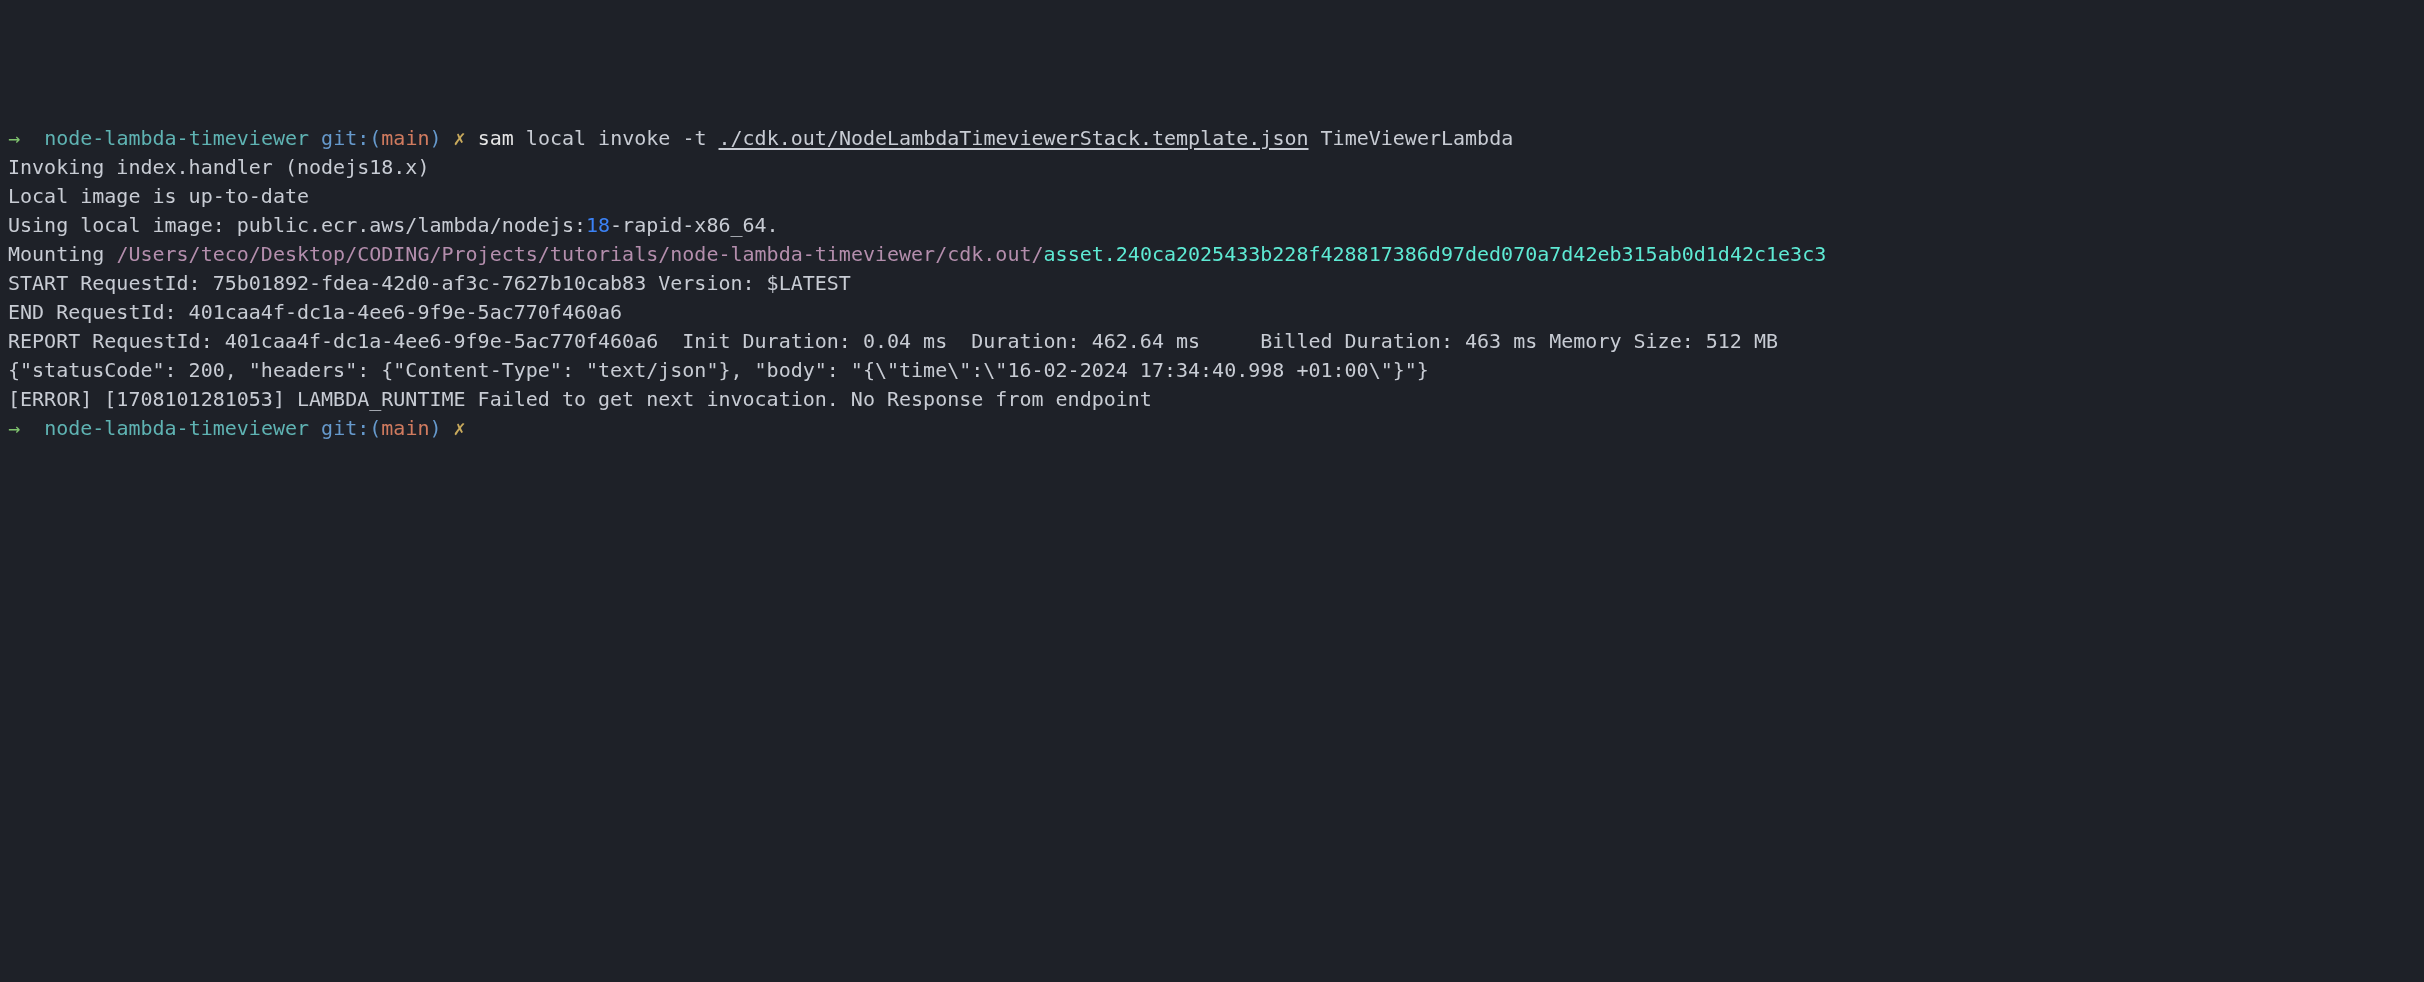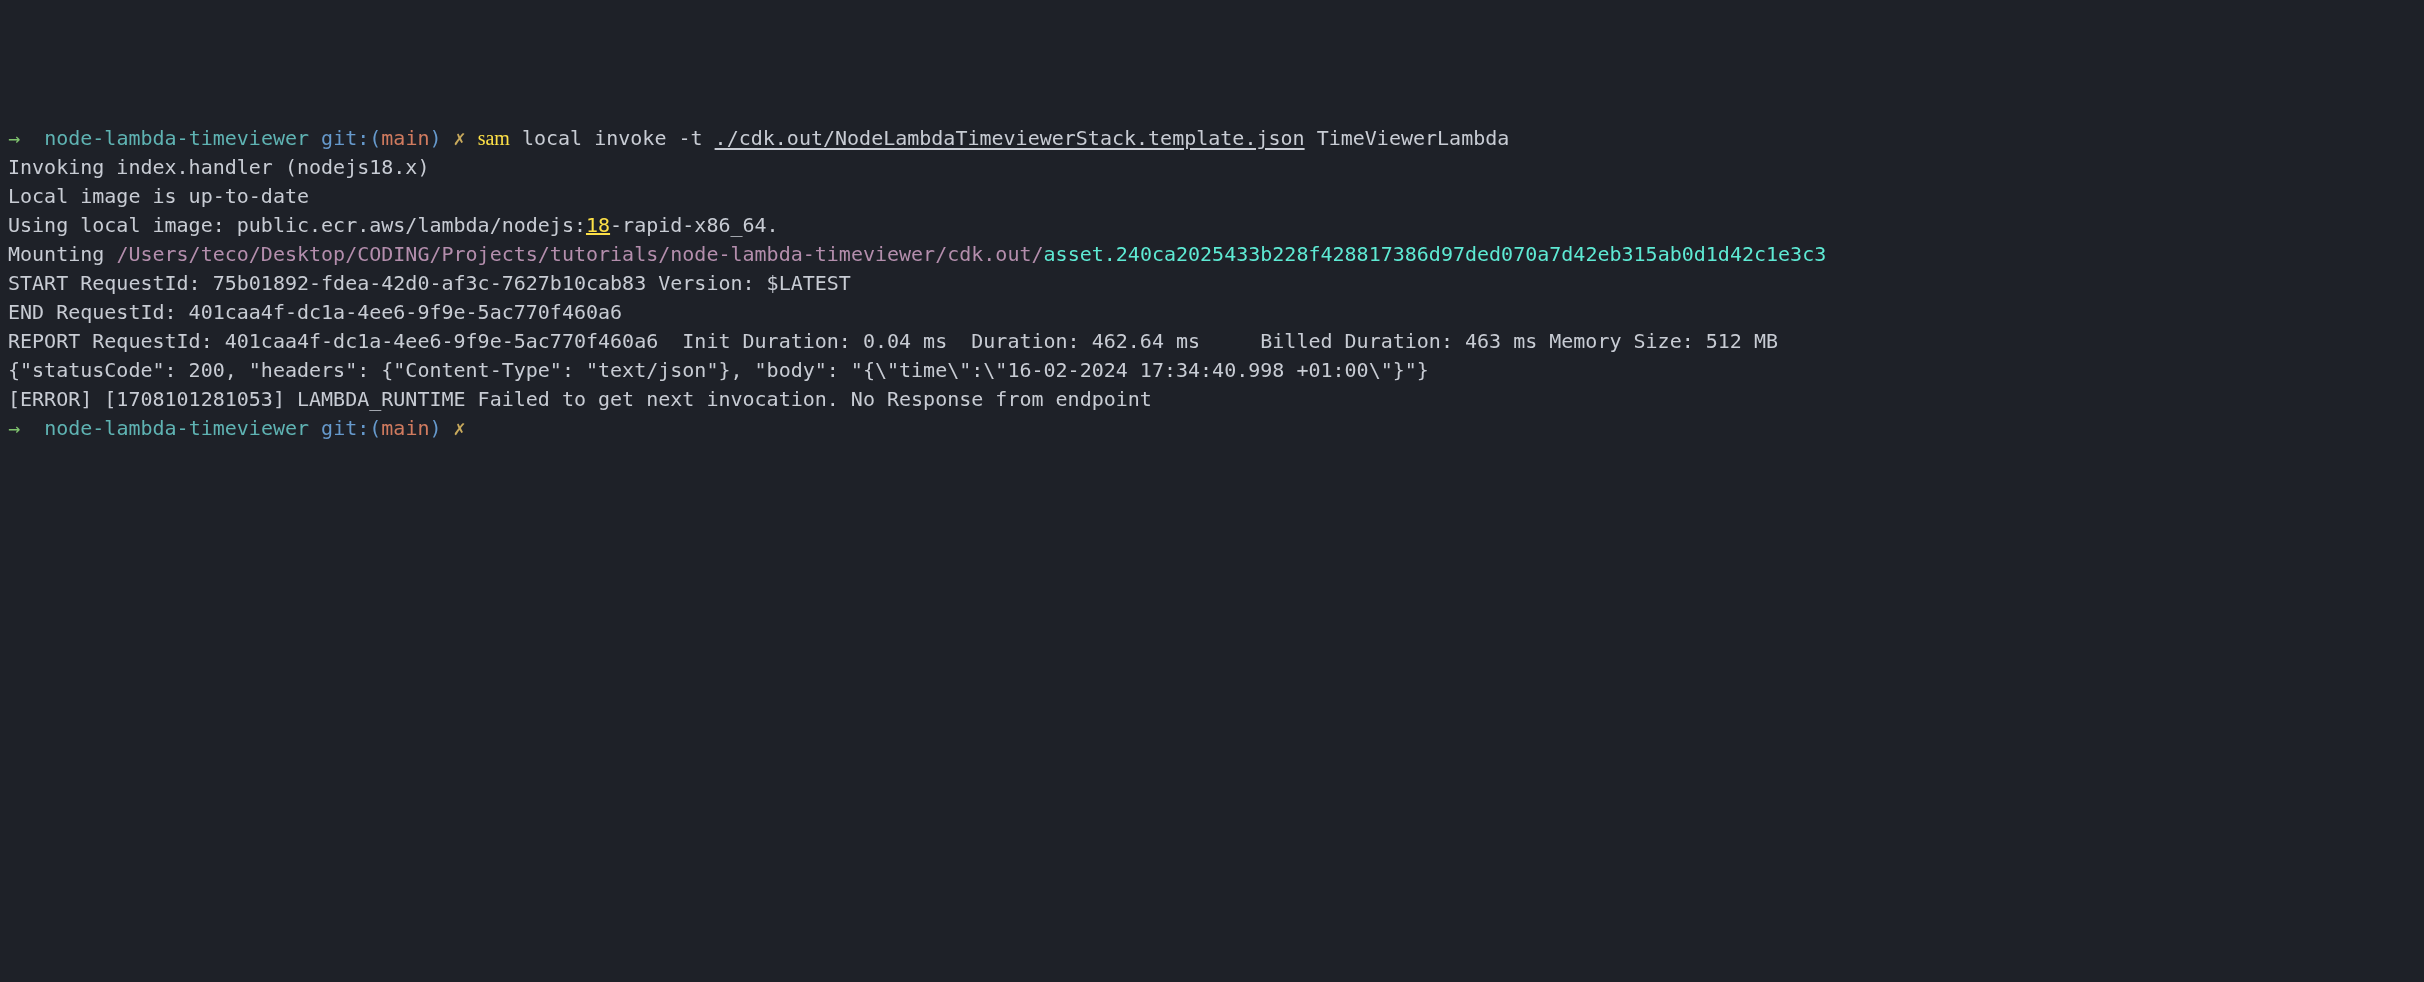--- a/index.html
+++ b/index.html
@@ -37,33 +37,31 @@
       color: #d17b5f;
       margin-top: 46px;
     }
     .paren {
       color: #6699cc;
     }
     .x-mark {
       color: #c8a95c;
     }
     .cmd-name {
-      color: #fde047;
-      font-family: Liberation Serif, serif;
+      color: #e5e5e5;
     }
     .cmd-arg {
       color: #c8ccd4;
     }
     .underline {
       text-decoration: underline;
       text-underline-offset: 3px;
     }
     .num {
-      color: #fde047;
-      text-decoration: underline;
+      color: #3b82f6;
     }
     .path-purple {
       color: #b48ead;
       text-align: center;
     }
     .path-magenta {
       color: #5eead4;
     }
   </style>
 </head>

